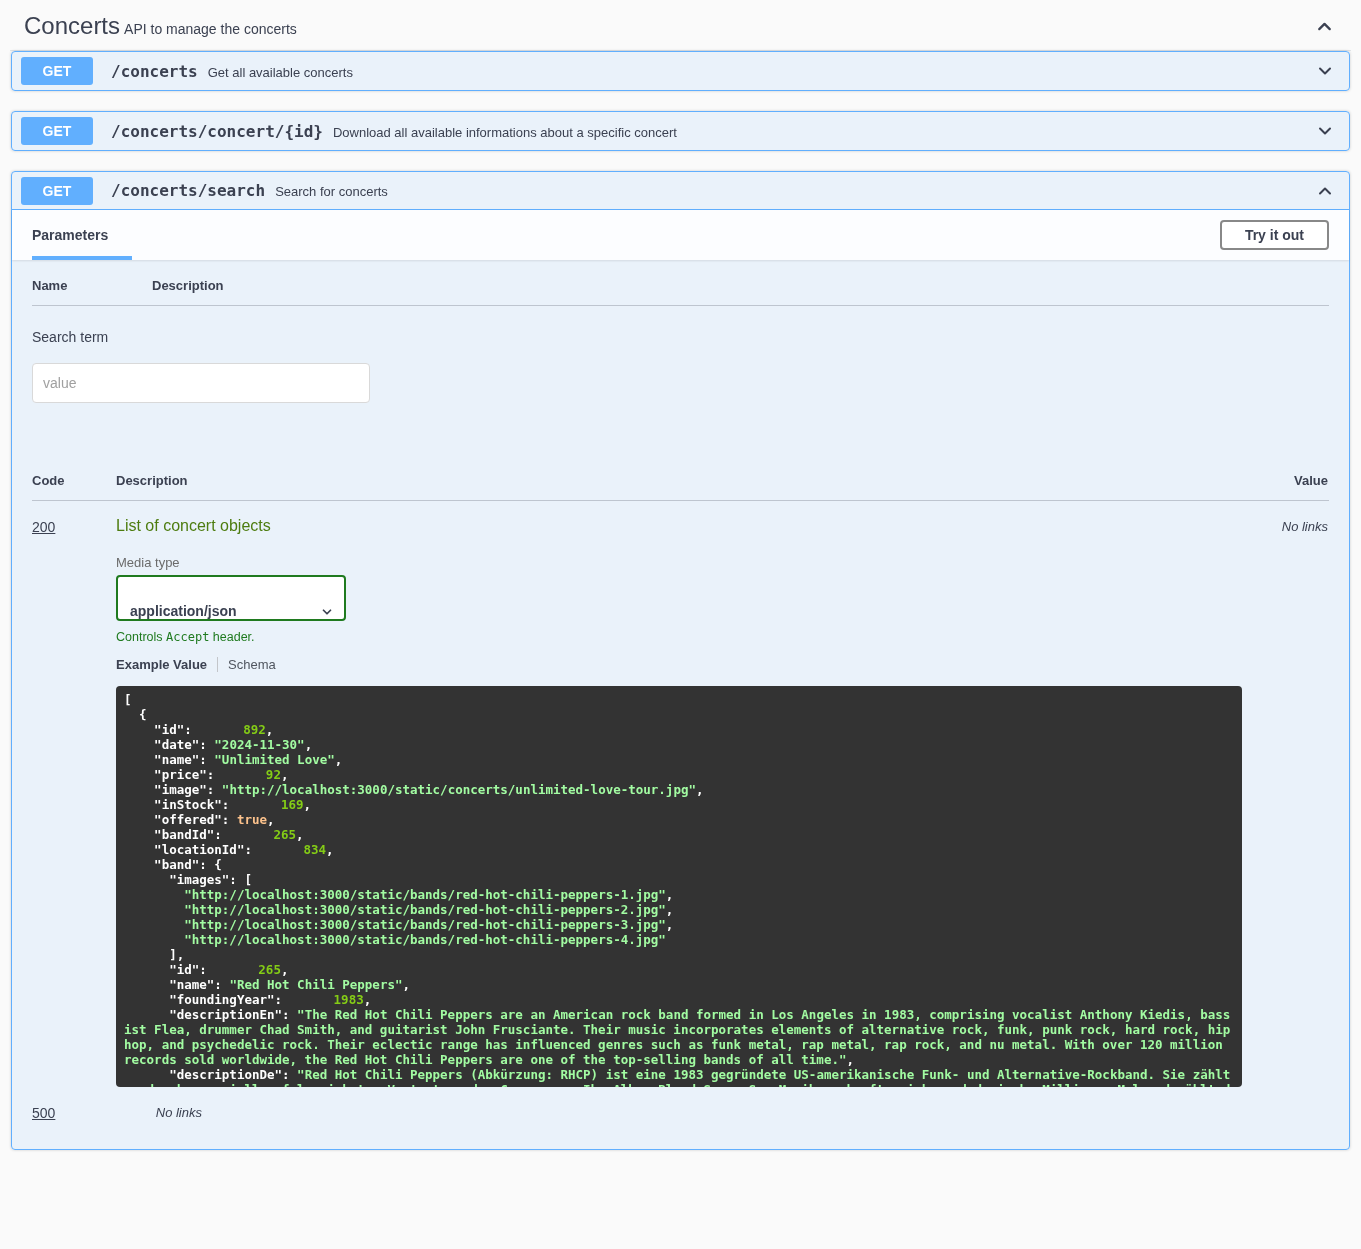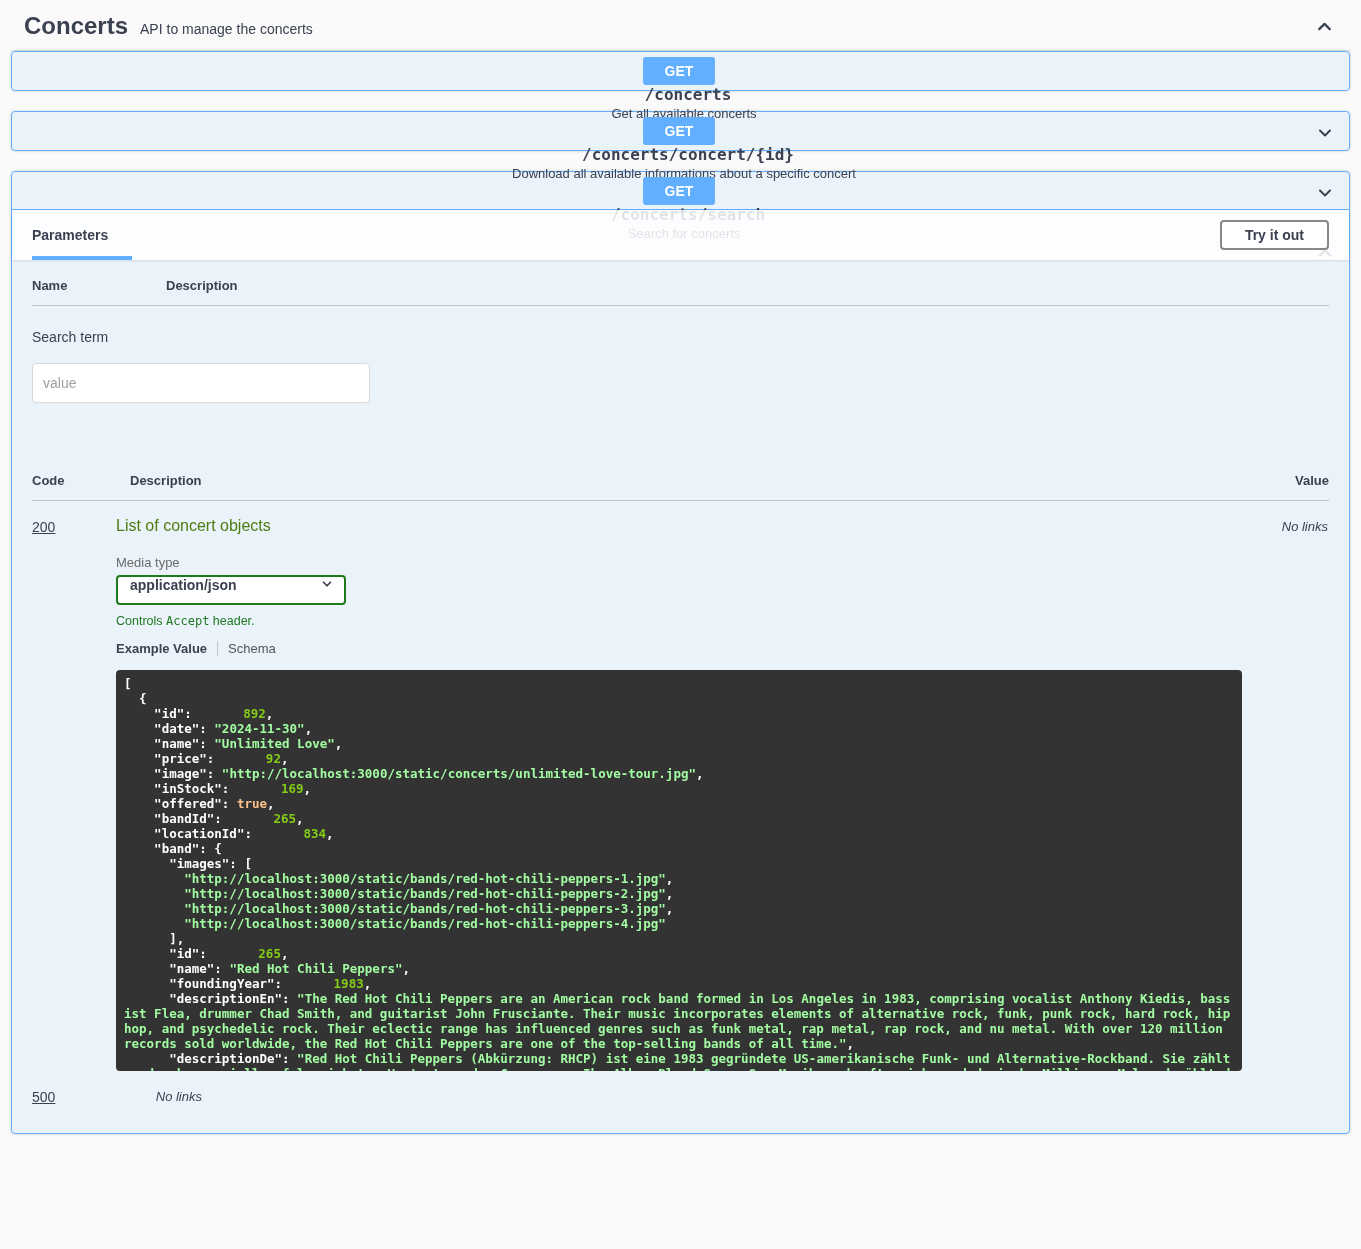--- a/index.html
+++ b/index.html
@@ -11,39 +11,38 @@
     color:#3b4151;
   }
   .mono { font-family:"DejaVu Sans Mono","Liberation Mono",monospace; }
 
   
   .tag-header {
     display:flex; align-items:center;
     margin:0 10px; padding:12px 14px 10px 14px;
     border-bottom:1px solid #e2e5e8;
   }
-  .tag-title { font-size:24px; font-weight:bold; color:#3b4151; }
-  .tag-subtitle { font-size:14px; font-weight:400; color:#3b4151; margin-left:12px; margin-top:6px; }
+  .tag-title { font-size:24px; font-weight:normal; color:#3b4151; }
+  .tag-subtitle { font-size:14px; font-weight:400; color:#3b4151; margin-left:4px; margin-top:6px; }
   .tag-header .chev-btn { margin-left:auto; }
   .chev-btn { background:none; border:none; padding:2px; cursor:pointer; line-height:0; }
 
   
   .opblock {
     margin:0 11px 20px 11px;
     border:1px solid #61affe;
     border-radius:4px;
     background:rgba(97,175,254,.1);
     box-shadow:0 0 3px rgba(0,0,0,.19);
   }
   .opblock-summary {
     display:flex; align-items:center;
     padding:5px 12px 5px 9px;
     height:38px;
     cursor:pointer;
-    flex-direction:column;
   }
   .opblock.is-open .opblock-summary { border-bottom:1px solid #61affe; }
   .method-badge {
     width:72px; height:28px; border-radius:3px;
     background:#61affe; color:#fff;
     font-size:14px; font-weight:bold;
     display:flex; align-items:center; justify-content:center;
     flex:0 0 auto;
   }
   .op-path { font-size:16px; font-weight:bold; color:#3b4151; margin-left:18px; letter-spacing:0; }
@@ -66,21 +65,21 @@
   }
   .try-btn {
     margin-left:auto;
     background:#fff; border:2px solid #888; border-radius:4px;
     padding:5px 23px; font-size:14px; font-weight:bold; color:#3b4151;
     font-family:inherit; cursor:pointer;
   }
 
   
   .params-area { padding:18px 20px 52px 20px; }
-  .thead-row { display:flex; font-size:13px; font-weight:bold; color:#3b4151;gap:14px; }
+  .thead-row { display:flex; font-size:13px; font-weight:bold; color:#3b4151; }
   .thead-divider { border-bottom:1px solid rgba(59,65,81,.25); margin-top:12px; }
   .col-pname { width:120px; flex:0 0 auto; }
   .col-pdesc { flex:1; }
   .param-row { display:flex; margin-top:21px; }
   .param-name { font-size:16px; font-weight:bold; color:#3b4151; }
   .req-star { color:#f93e3e; }
   .req-label { color:#f93e3e; font-size:10px; position:relative; top:-5px; margin-left:3px; }
   .param-type { font-size:12px; font-weight:bold; margin-top:8px; }
   .param-in { font-size:12px; font-style:italic; color:#888; margin-top:4px; }
   .param-desc-text { font-size:14px; color:#3b4151; margin-top:2px; }
@@ -99,24 +98,24 @@
   .col-rdesc { flex:1; max-width:1126px; }
   .col-links { width:86px; flex:0 0 auto; text-align:right; }
   .resp-row { display:flex; margin-top:16px; }
   .resp-code { font-size:14px; color:#3b4151; padding-top:2px;text-decoration:underline; }
   .resp-desc-title { font-size:16px; color:#4d7c0f; }
   .no-links { font-size:13px; font-style:italic; color:#3b4151; padding-top:2px; }
 
   .media-label { font-size:13px; color:#6b6b6b; margin-top:20px; }
   .media-select {
     margin-top:5px;
-    width:230px; height:30px;
+    width:230px; height:46px;
     border:2px solid #1f7a1f; border-radius:4px;
     background:#fff;
-    display:flex; align-items:flex-start;
+    display:flex; align-items:flex-end;
     padding:0 10px 0 12px;
     font-size:14px; font-weight:bold; color:#3b4151;
     cursor:pointer;
   }
   .media-select svg { margin-left:auto; }
   .accept-hint { font-size:12.5px; color:#1f7a1f; margin-top:9px; }
   .accept-hint .mono { font-size:12px; }
 
   .model-tabs { display:flex; align-items:center; margin-top:13px; }
   .tab-example { font-size:13px; font-weight:bold; color:#3b4151; cursor:pointer; }

